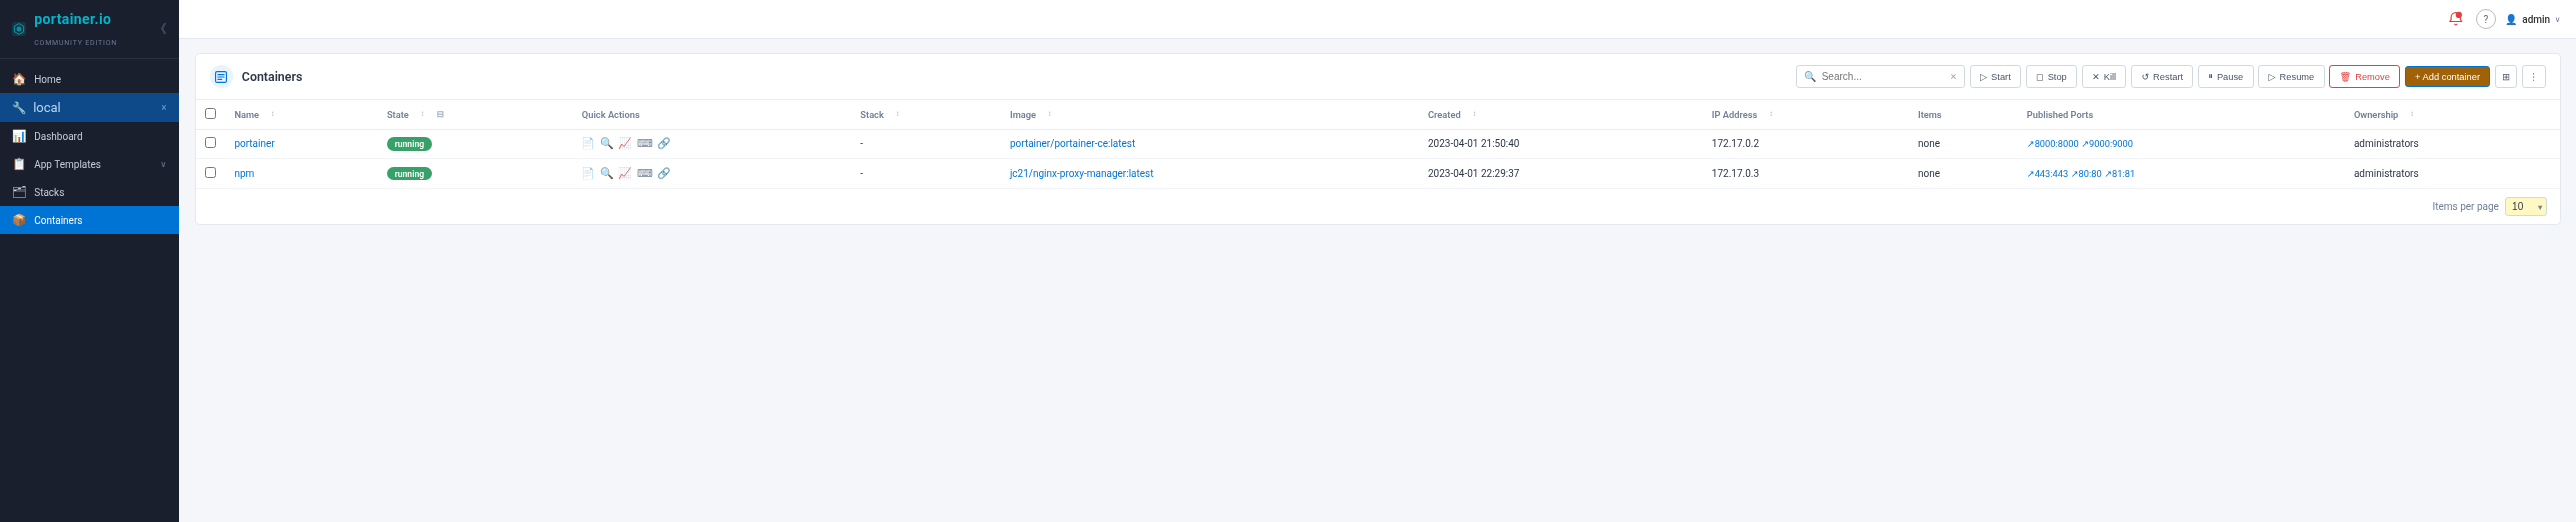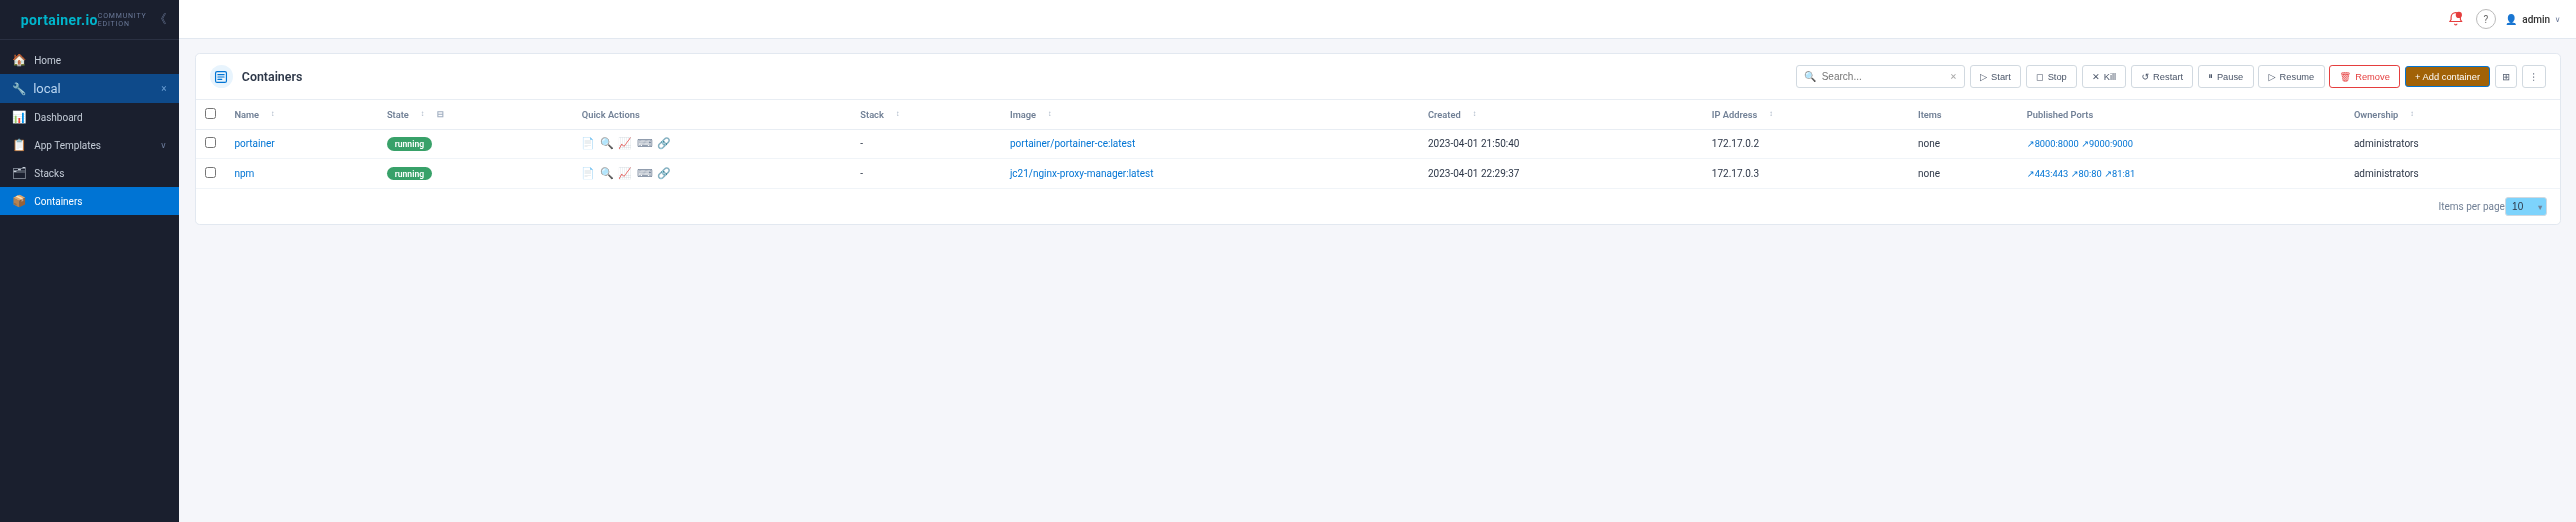--- a/index.html
+++ b/index.html
@@ -1,21 +1,21 @@
 <!DOCTYPE html>
 <html style="font-size:12.4px"><head>
   <meta charset="utf-8">
   <style>
     * { box-sizing: border-box; margin: 0; padding: 0; }
     body { font-family: -apple-system, BlinkMacSystemFont, 'Segoe UI', Roboto, sans-serif; background: #f5f6fa; display: flex; height: 100vh; overflow: hidden; font-size: 10px; }
 
     
     .sidebar { width: 179px; min-width: 179px; background: #1a1f2e; color: #c5cdd8; display: flex; flex-direction: column; height: 100vh; overflow-y: auto; }
     .sidebar-logo { display: flex; align-items: center; padding: 11px 12.4px; gap: 7.8px; border-bottom: 0.8px solid #2a3042; }
-    .sidebar-logo-text { display: flex; flex-direction: row; }
+    .sidebar-logo-text { display: flex; flex-direction: column; gap: 12px; }
     .sidebar-logo-main { font-size: 14px; font-weight: 700; color: #00b5cc; letter-spacing: 0.4px; }
     .sidebar-logo-sub { font-size: 7px; color: #6b7a99; letter-spacing: 0.8px; text-transform: uppercase; }
     .sidebar-collapse-btn { margin-left: auto; color: #6b7a99; cursor: pointer; font-size: 12.4px; }
 
     .sidebar-nav { padding: 6.2px 0; }
     .sidebar-item { display: flex; align-items: center; padding: 7px 12.4px; cursor: pointer; color: #c5cdd8; gap: 7.8px; transition: background 0.15s; }
     .sidebar-item.active { background: #0074d4; color: #fff; }
     .sidebar-item-icon { width: 14px; height: 14px; display: flex; align-items: center; justify-content: center; font-size: 11.7px; flex-shrink: 0; }
     .sidebar-item-label { font-size: 10px; }
     .sidebar-item-chevron { margin-left: auto; font-size: 8.6px; color: #6b7a99; }
@@ -77,23 +77,23 @@
     .quick-actions { display: flex; gap: 4.7px; align-items: center; }
     .qa-icon { color: #718096; font-size: 11px; cursor: pointer; }
 
     
     .link { color: #0074d4; text-decoration: none; cursor: pointer; }
 
     
     .port-link { color: #0074d4; text-decoration: none; font-size: 9.3px; cursor: pointer; display: inline-flex; align-items: center; gap: 1.6px; }
 
     
-    .table-footer { display: flex; align-items: center; justify-content: flex-end; padding: 7.8px 12.4px; gap: 0; border-top: 0.8px solid #f0f4f8; }
+    .table-footer { display: flex; align-items: center; justify-content: flex-end; padding: 7.8px 12.4px; gap: 6px; border-top: 0.8px solid #f0f4f8; }
     .items-label { font-size: 10px; color: #718096; }
-    .items-select { border: 0.8px solid #d1d9e0; border-radius: 3.1px; padding: 3.1px 17px 3.1px 6.2px; font-size: 10px; color: #2d3748; background: #7dd3fc; cursor: pointer; appearance: none; -webkit-appearance: none; position: relative; }
+    .items-select { border: 0.8px solid #d1d9e0; border-radius: 3.1px; padding: 3.1px 17px 3.1px 6.2px; font-size: 10px; color: #2d3748; background: #fef9c3; cursor: pointer; appearance: none; -webkit-appearance: none; position: relative; }
     .select-wrap { position: relative; display: inline-block; }
     .select-wrap::after { content: '▾'; position: absolute; right: 4.7px; top: 50%; transform: translateY(-50%); pointer-events: none; font-size: 8.6px; color: #718096; }
 
     
     .cube-svg { width: 14px; height: 14px; }
   </style>
 </head>
 <body>
 
 <nav class="sidebar">

